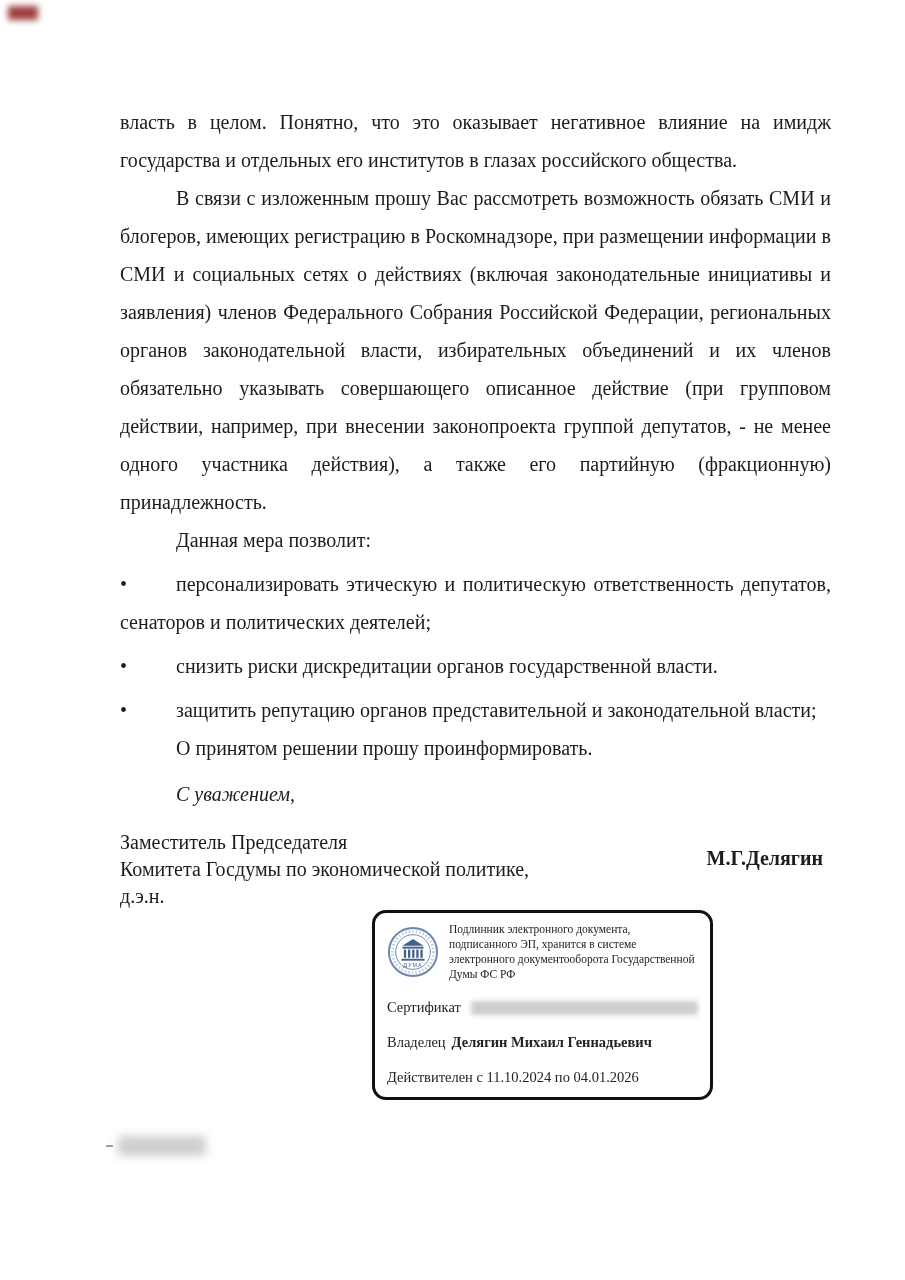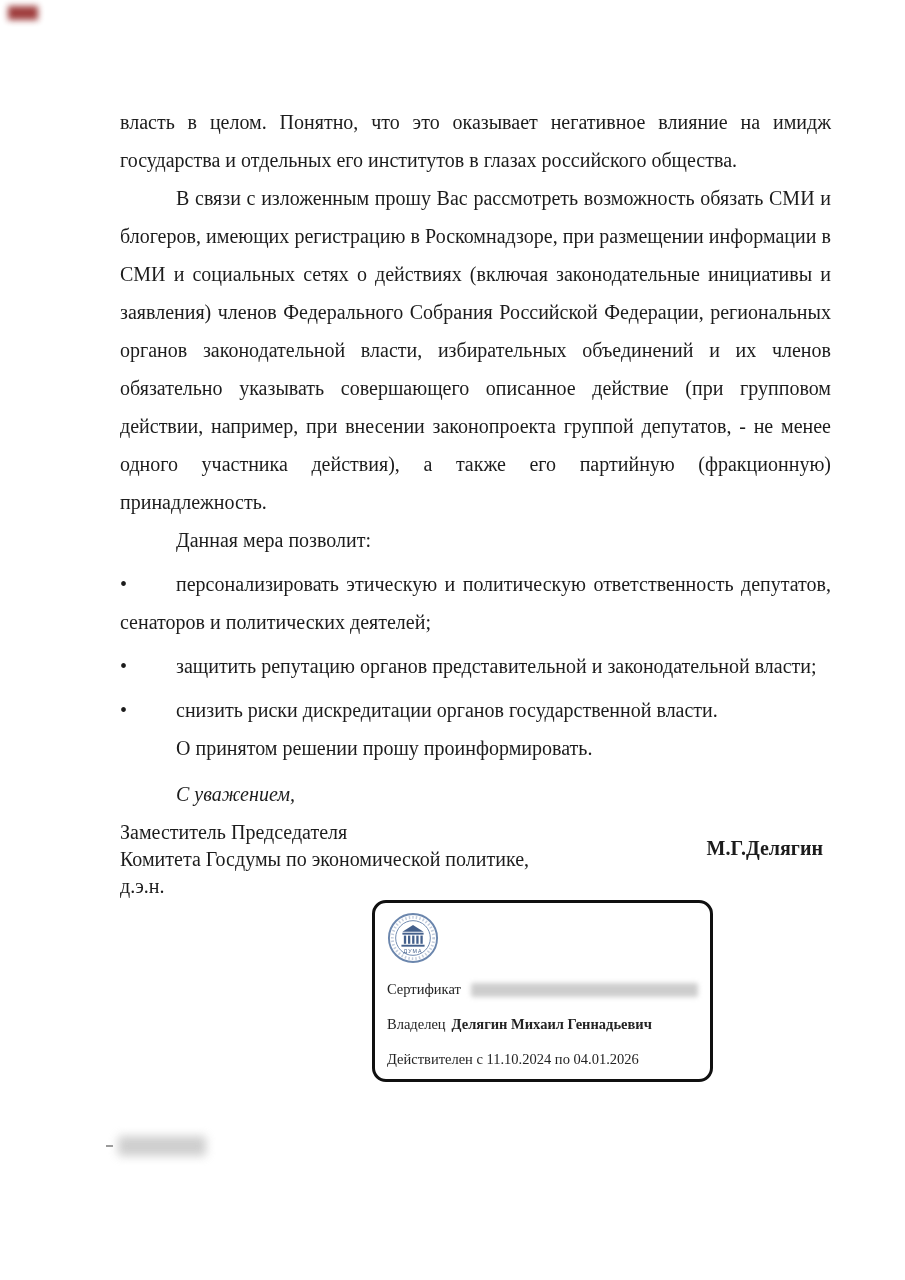--- a/index.html
+++ b/index.html
@@ -41,21 +41,21 @@
     text-indent: 0;
   }
   p.closing { margin-top: 0; }
   p.valediction {
     margin-top: 8px;
     font-style: italic;
     text-align: left;
   }
   .signature-block {
     position: relative;
-    margin-top: 6px;
+    margin-top: 16px;
     font-size: 20px;
     line-height: 27px;
     text-align: left;
     font-family: Liberation Serif, serif;
   }
   .signature-name {
     position: absolute;
     right: 8px;
     top: 16px;
     font-weight: bold;
@@ -128,23 +128,23 @@
   <div class="content">
 
     <p class="body">власть в целом. Понятно, что это оказывает негативное влияние на имидж государства и отдельных его институтов в глазах российского общества.</p>
 
     <p class="body indent">В связи с изложенным прошу Вас рассмотреть возможность обязать СМИ и блогеров, имеющих регистрацию в Роскомнадзоре, при размещении информации в СМИ и социальных сетях о действиях (включая законодательные инициативы и заявления) членов Федерального Собрания Российской Федерации, региональных органов законодательной власти, избирательных объединений и их членов обязательно указывать совершающего описанное действие (при групповом действии, например, при внесении законопроекта группой депутатов, - не менее одного участника действия), а также его партийную (фракционную) принадлежность.</p>
 
     <p class="body indent">Данная мера позволит:</p>
 
     <p class="body bullet"><span class="bullet-marker">•</span><span>персонализировать этическую и политическую ответственность депутатов, сенаторов и политических деятелей;</span></p>
 
+    <p class="body bullet"><span class="bullet-marker">•</span><span>снизить риски дискредитации органов государственной власти.</span></p>
+
     <p class="body bullet"><span class="bullet-marker">•</span><span>защитить репутацию органов представительной и законодательной власти;</span></p>
-
-    <p class="body bullet"><span class="bullet-marker">•</span><span>снизить риски дискредитации органов государственной власти.</span></p>
 
     <p class="body indent closing">О принятом решении прошу проинформировать.</p>
 
     <p class="body valediction indent">С уважением,</p>
 
     <div class="signature-block">
       <div>Заместитель Председателя</div>
       <div>Комитета Госдумы по экономической политике,</div>
       <div>д.э.н.</div>
       <span class="signature-name">М.Г.Делягин</span>
@@ -159,20 +159,21 @@
           <polygon points="27,13.5 38,20.5 16,20.5" fill="#44608c"></polygon>
           <rect x="16" y="21.5" width="22" height="2" fill="#44608c"></rect>
           <rect x="17.5" y="24.5" width="2.4" height="8.5" fill="#44608c"></rect>
           <rect x="21.8" y="24.5" width="2.4" height="8.5" fill="#44608c"></rect>
           <rect x="26.1" y="24.5" width="2.4" height="8.5" fill="#44608c"></rect>
           <rect x="30.4" y="24.5" width="2.4" height="8.5" fill="#44608c"></rect>
           <rect x="34.7" y="24.5" width="2.4" height="8.5" fill="#44608c"></rect>
           <rect x="15" y="34" width="24" height="2" fill="#44608c"></rect>
           <text x="27" y="42.5" text-anchor="middle" font-family="Liberation Sans, sans-serif" font-size="5.5" letter-spacing="1" fill="#44608c">ДУМА</text>
         </svg>
+        <div class="stamp-desc">Подлинник электронного документа, подписанного ЭП, хранится в системе электронного документооборота Государственной Думы ФС РФ</div>
       </div>
       <div class="stamp-row">
         <span>Сертификат</span>
         <span class="cert-redacted"></span>
       </div>
       <div class="stamp-row">
         <span>Владелец</span>
         <span class="owner-name">Делягин Михаил Геннадьевич</span>
       </div>
       <div class="stamp-row">

